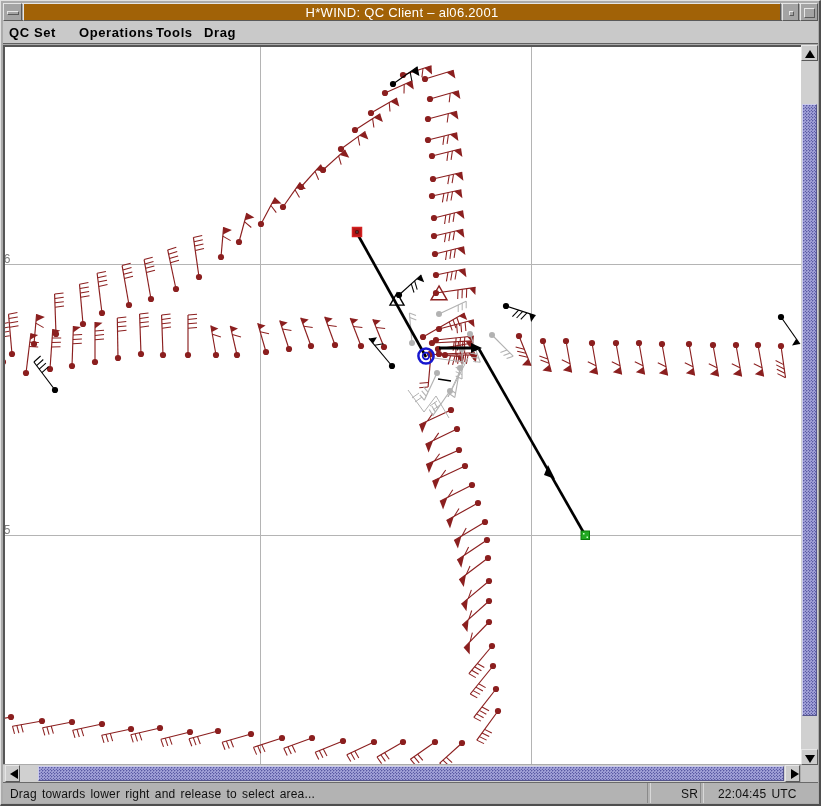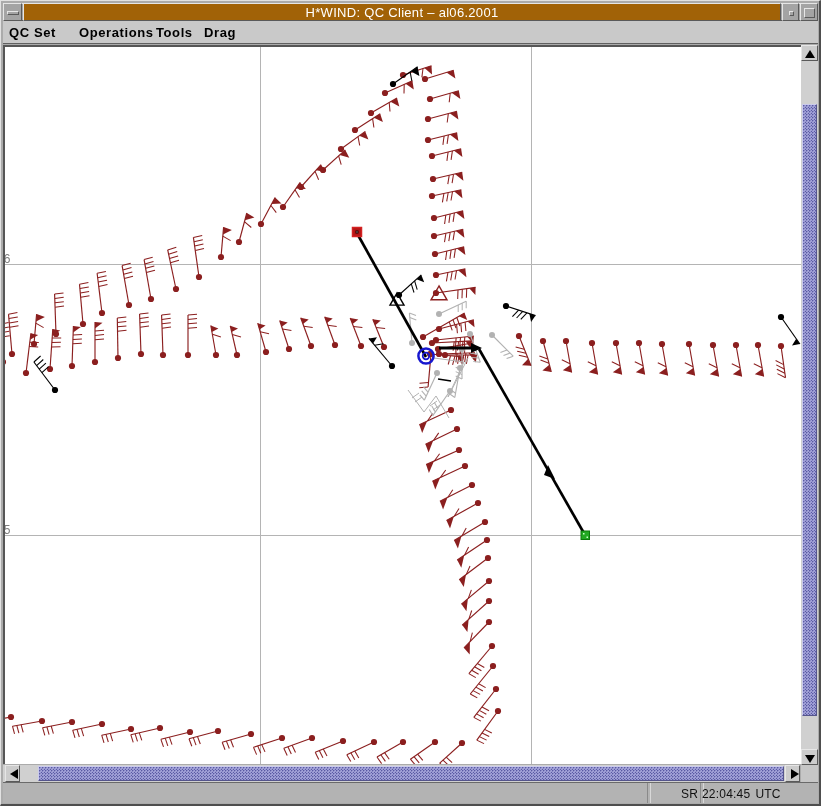--- a/index.html
+++ b/index.html
@@ -663,17 +663,18 @@
  <div class="btn raised" style="left:2px">
       <div class="tri" style="left:4px;top:3px;border-top:5.5px solid transparent;border-bottom:5.5px solid transparent;border-right:8px solid #000;"></div>
     </div>
  <div class="hthumb"></div>
  <div class="btn raised" style="left:782px">
       <div class="tri" style="left:5px;top:3px;border-top:5.5px solid transparent;border-bottom:5.5px solid transparent;border-left:8px solid #000;"></div>
     </div>
 </div>
 <div class="corner"></div>
 <div class="sbar">
+ <div class="txt" style="left:7px">Drag towards lower right and release to select area...</div>
  <div class="sep" style="left:644px"></div>
  <div class="txt" style="left:678px">SR</div>
  <div class="sep" style="left:697px"></div>
- <div class="txt" style="left:699px">22:04:45 UTC</div>
+ <div class="txt" style="left:715px">22:04:45 UTC</div>
 </div>
 
 </body></html>

